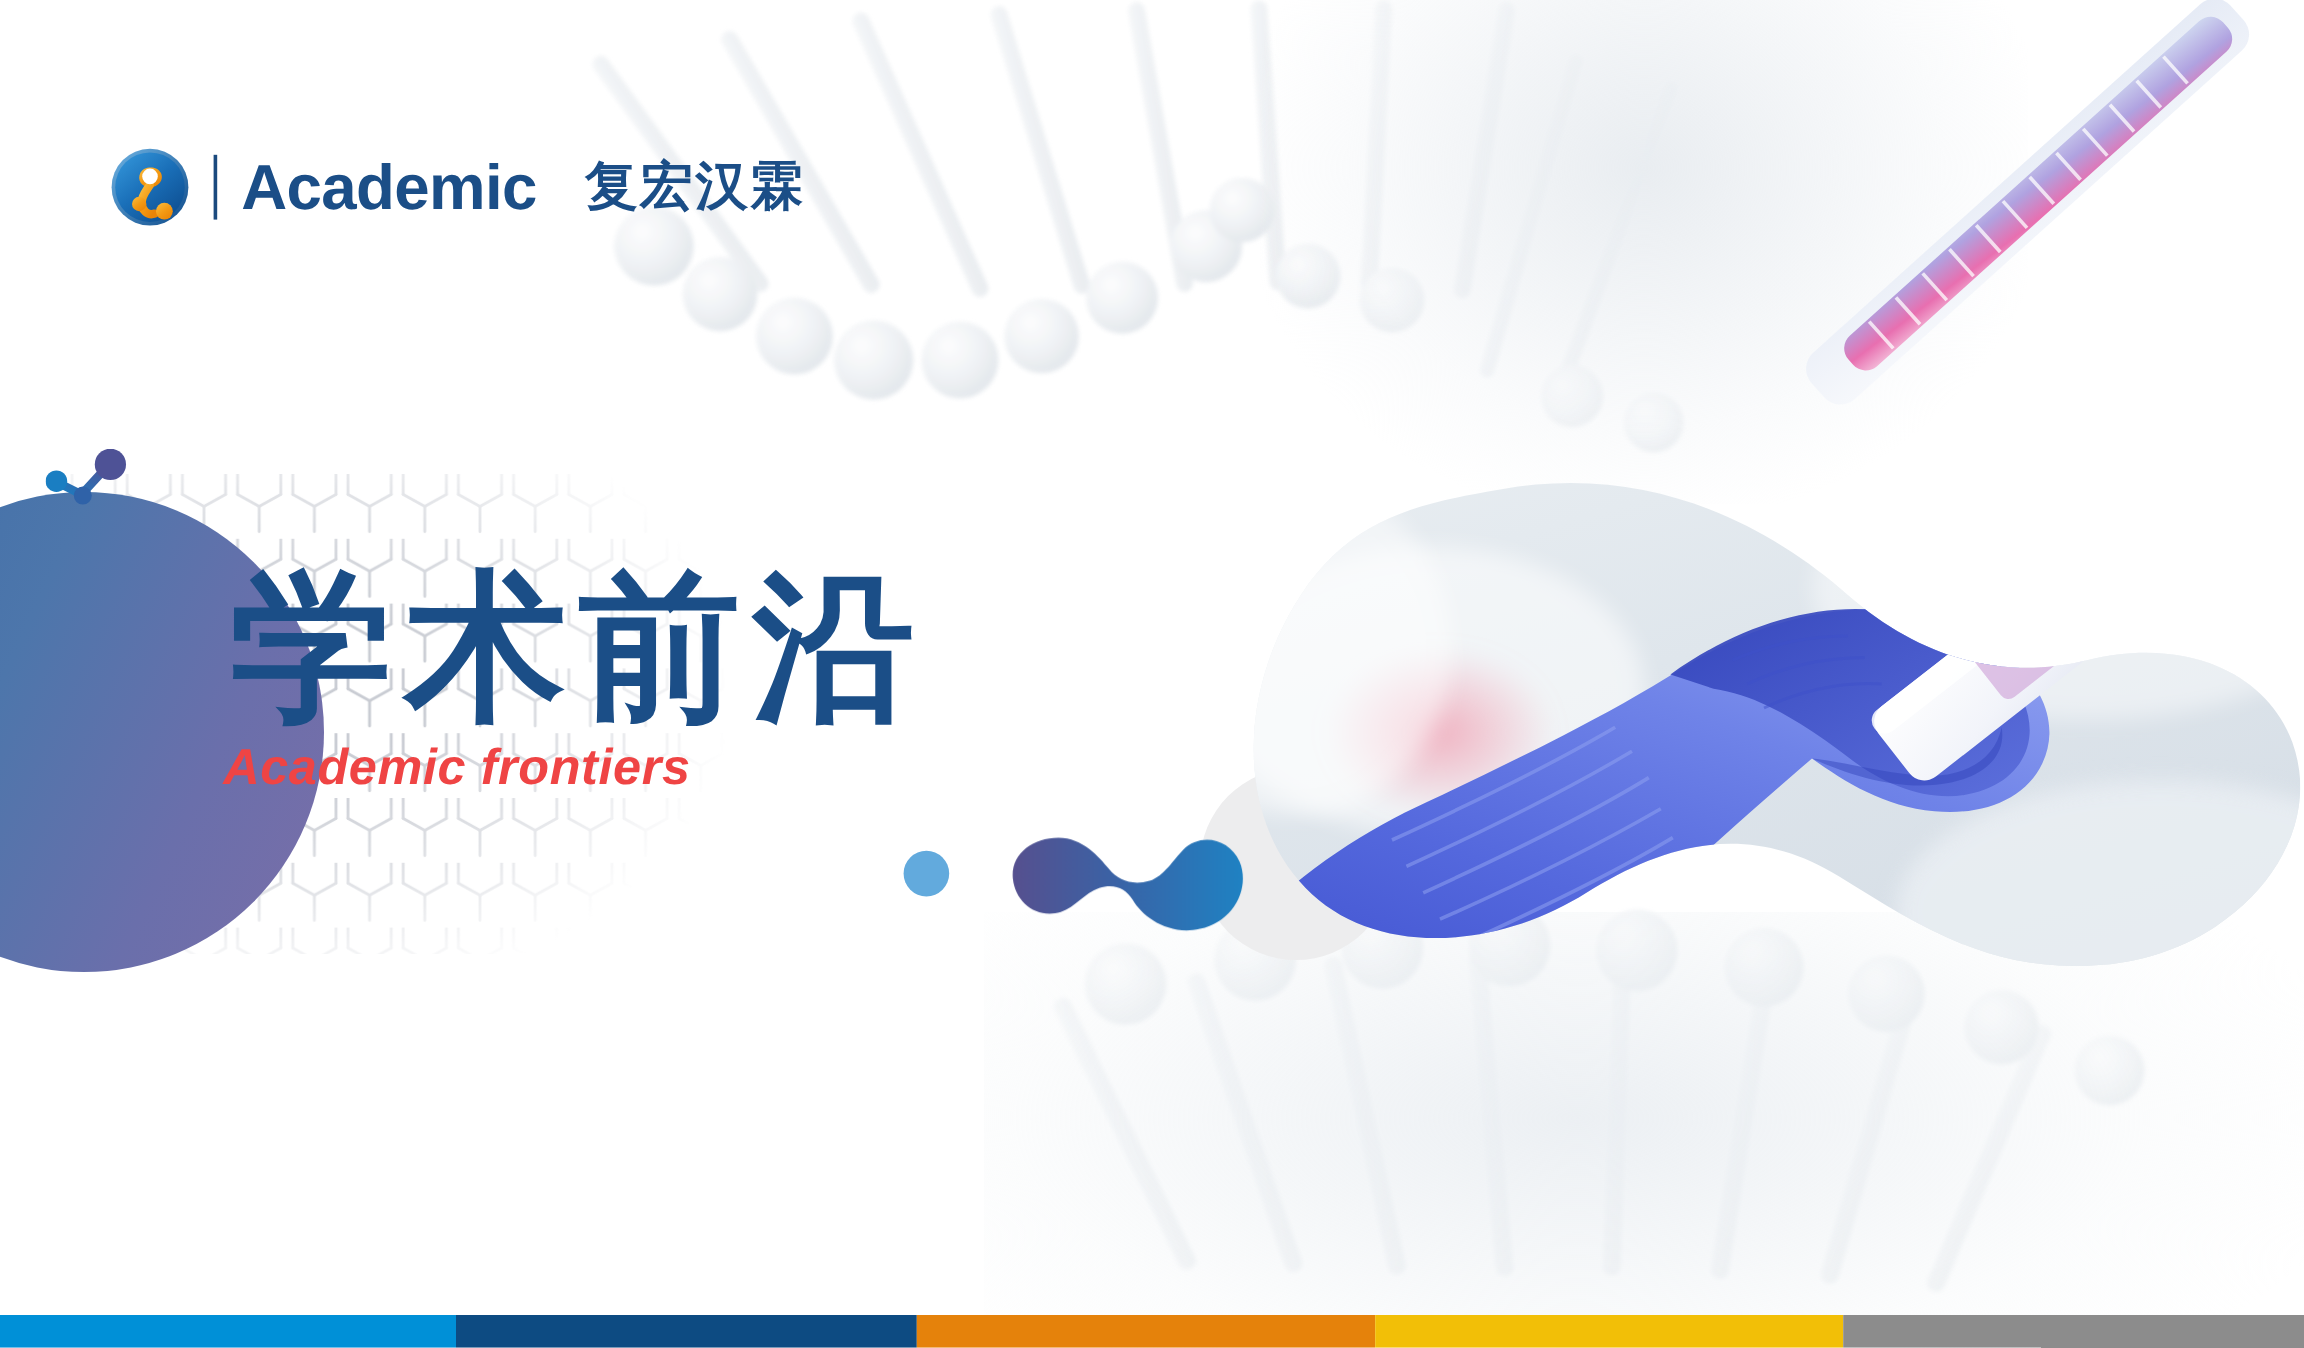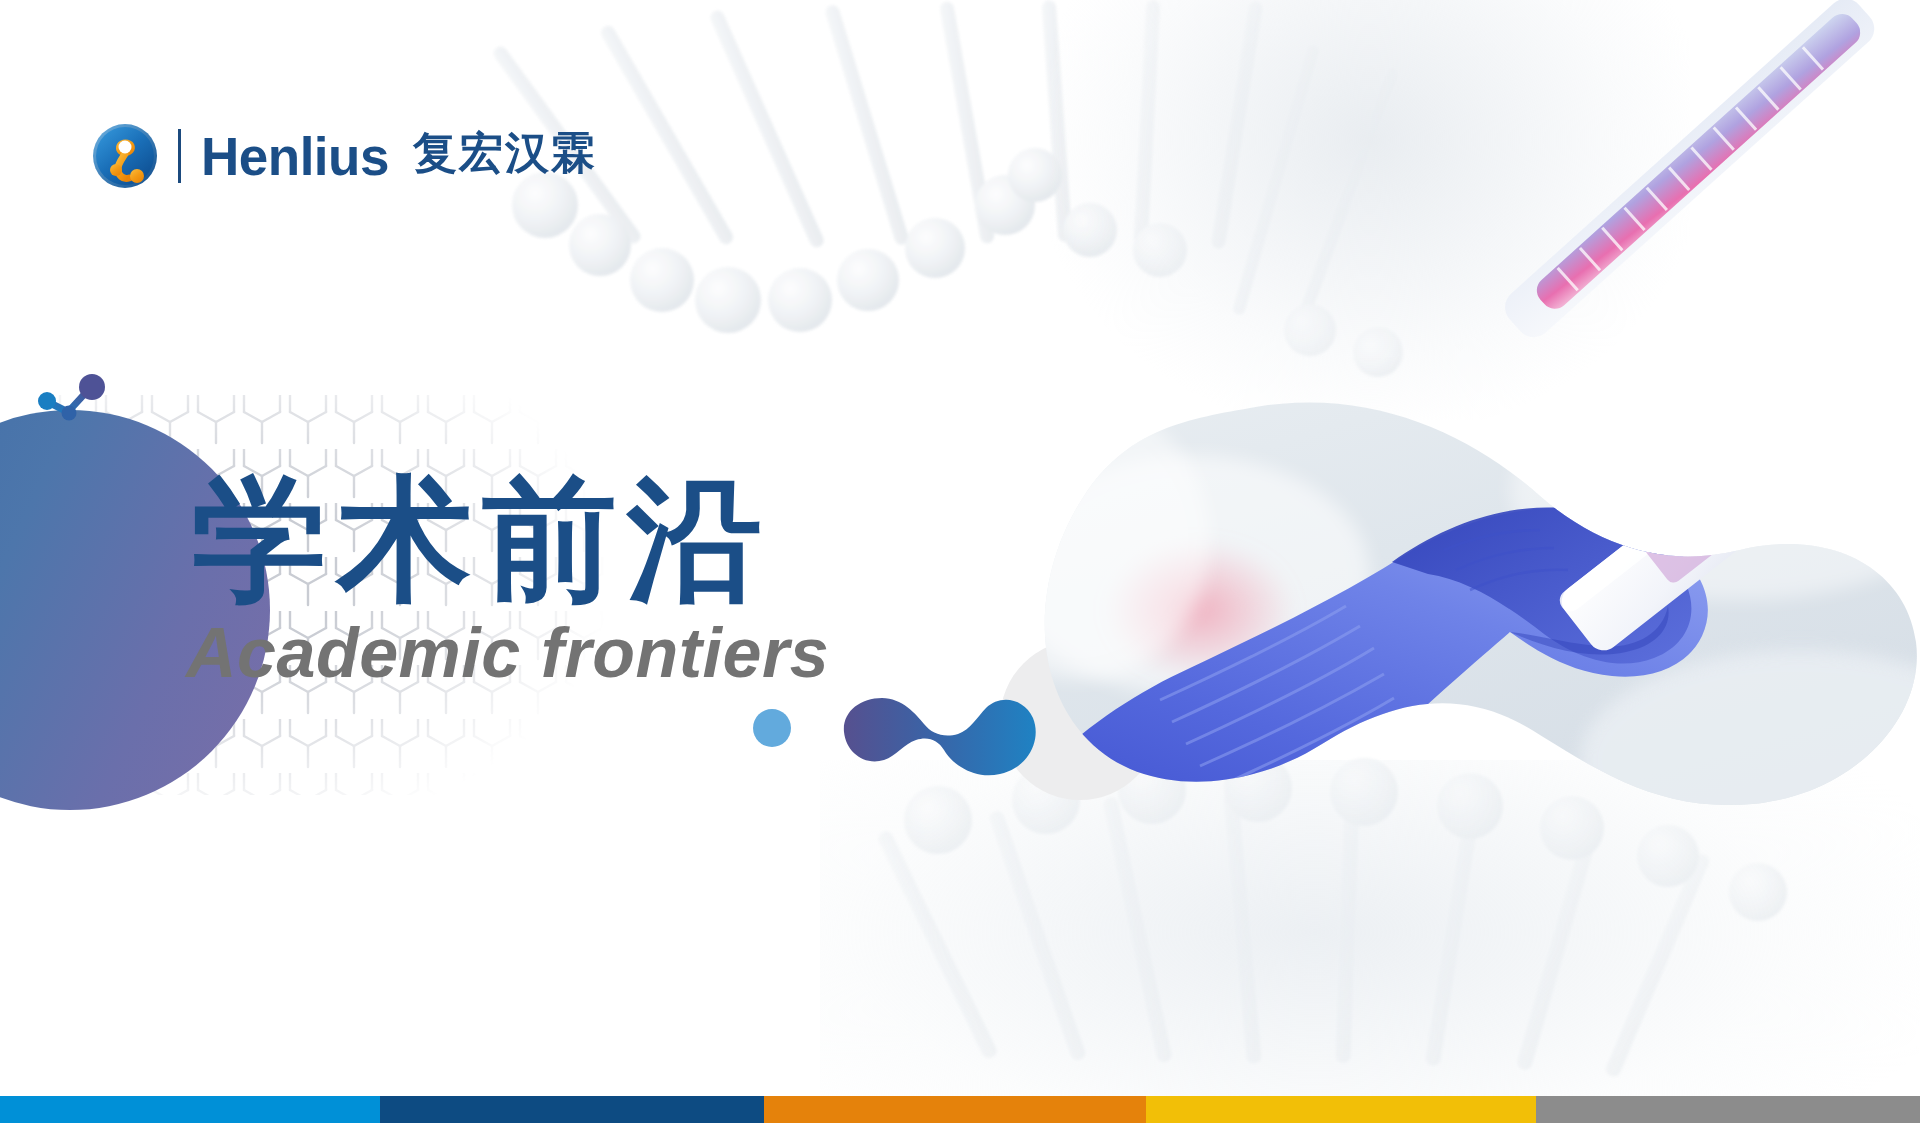--- a/index.html
+++ b/index.html
@@ -137,25 +137,25 @@
     font-weight: 700;
     color: #1b4e87;
     letter-spacing: -0.5px;
     line-height: 1;
     white-space: nowrap;
   }
   .logo-cn {
     font-size: 44px;
     font-weight: 700;
     color: #1b4e87;
-    margin-left: 24px;
+    margin-left: 40px;
     letter-spacing: 2px;
     line-height: 1;
     white-space: nowrap;
-    font-family: Liberation Mono, monospace;
+    font-family: Liberation Serif, serif;
     text-align: center;
   }
 
   
   .title-block {
     position: absolute;
     left: 186px;
     top: 462px;
     z-index: 4;
   }
@@ -163,24 +163,24 @@
     font-size: 135px;
     font-weight: 700;
     color: #1b4e87;
     line-height: 1.06;
     letter-spacing: 10px;
     margin: 6px;
     white-space: nowrap;
     font-family: "DejaVu Sans", "Liberation Sans", sans-serif;
   }
   .title-en {
-    font-size: 70px;
+    font-size: 42px;
     font-weight: 700;
     font-style: italic;
-    color: #737373;
+    color: #ef4444;
     line-height: 1.05;
     margin: 6px 0 0 0;
     letter-spacing: 0.5px;
     white-space: nowrap;
   }
 
   
   .dot-small {
     position: absolute;
     left: 753px;
@@ -500,21 +500,21 @@
         <circle cx="33" cy="33" r="32" fill="url(#lgRing)"></circle>
         <circle cx="33" cy="33" r="29" fill="url(#lgCircle)"></circle>
         <path d="M33 33 C 26 33, 22 27, 25 21 C 28 15, 39 15, 42 21 C 45 27, 40 33, 33 33 Z" fill="url(#lgOrange)"></path>
         <path d="M33 31 C 30 36, 26 40, 26 46 C 26 52, 31 57, 37 55" stroke="url(#lgOrange)" stroke-width="7" fill="none" stroke-linecap="round"></path>
         <circle cx="33" cy="24" r="6.5" fill="#ffffff"></circle>
         <circle cx="45" cy="53" r="7" fill="url(#lgOrange)"></circle>
         <circle cx="24" cy="47" r="6" fill="url(#lgOrange)"></circle>
       </svg>
     </div>
     <div class="logo-divider"></div>
-    <div class="logo-word">Henlius</div>
+    <div class="logo-word">Academic</div>
     <div class="logo-cn">复宏汉霖</div>
   </div>
 
   <div class="title-block">
     <div class="title-cn">学术前沿</div>
     <div class="title-en">Academic frontiers</div>
   </div>
 
   <div class="dot-small"></div>
   <div class="dumbbell">

